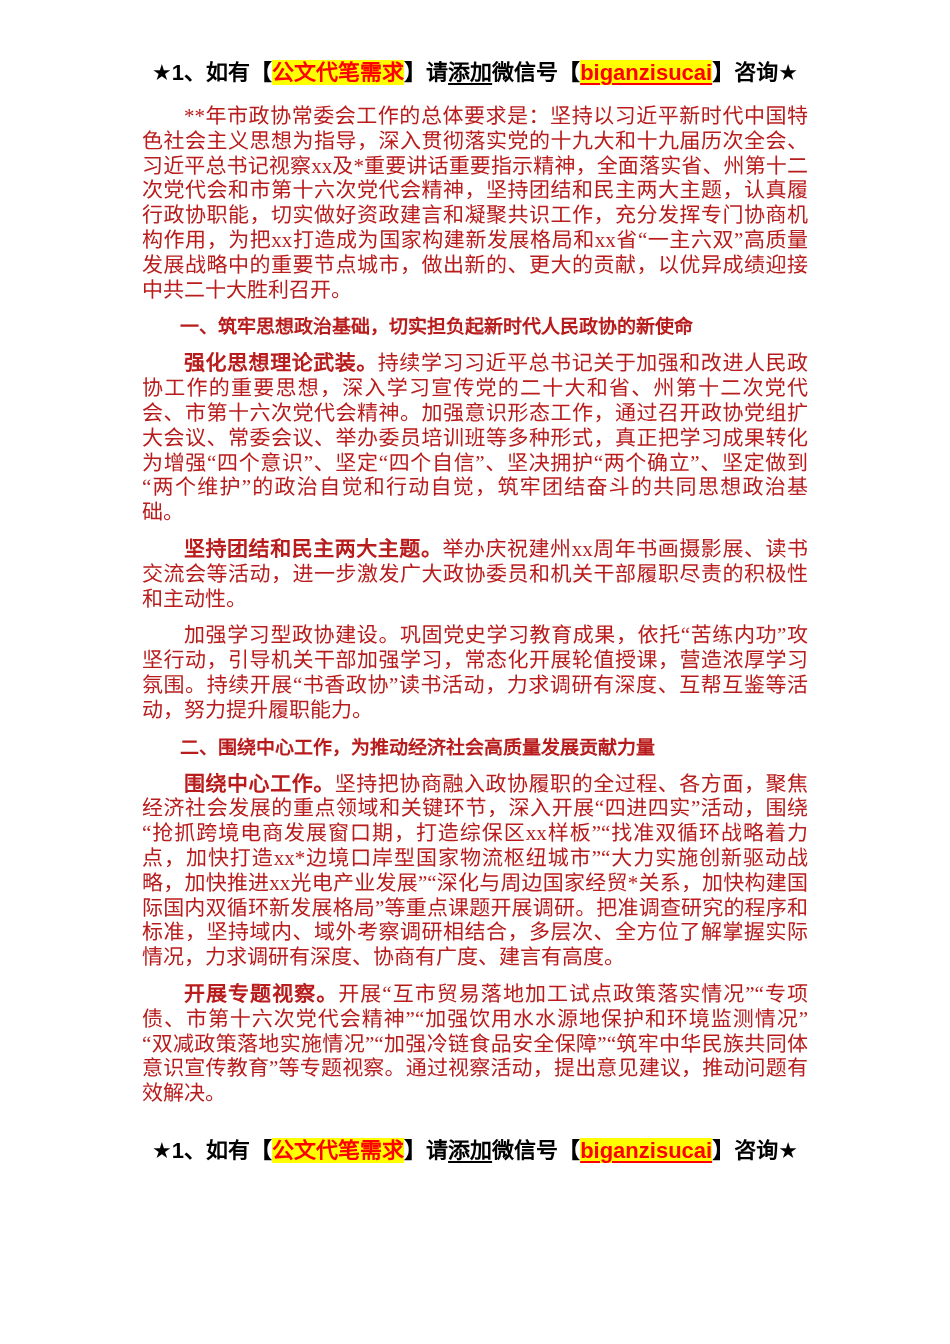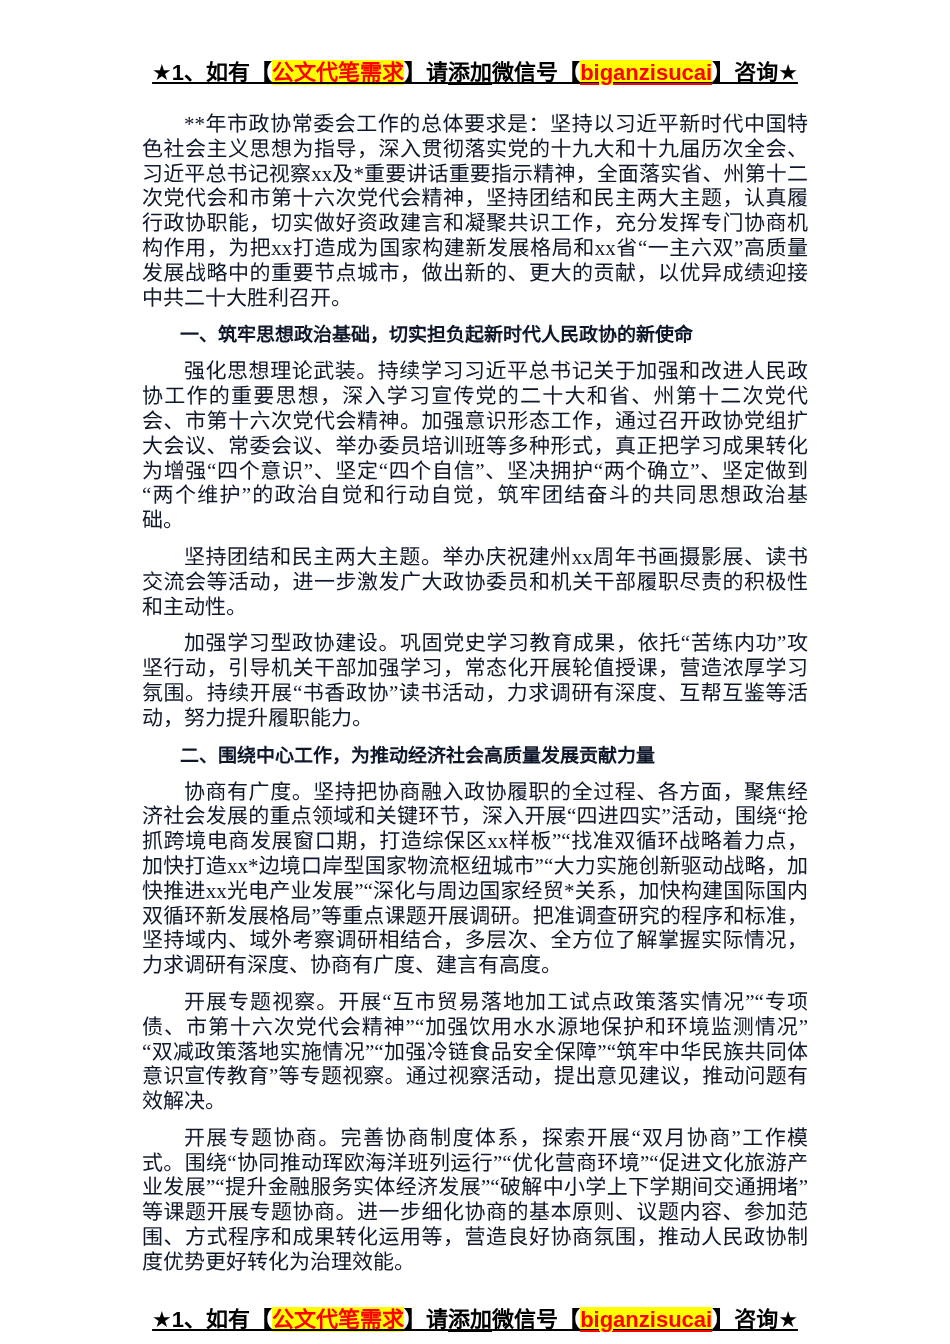--- a/index.html
+++ b/index.html
@@ -8,49 +8,49 @@
     width: 950px;
     height: 1344px;
     box-sizing: border-box;
     margin: 0 auto;
     padding: 58px 142px 40px 142px;
     background: #ffffff;
     color: #000000;
     overflow: hidden;
   }
   
-  .promo { text-align: center; text-decoration: underline; }
+  .promo { text-align: center; }
   .promo-line {
     margin: 0;
     font-family: "Liberation Sans", "DejaVu Sans", sans-serif;
     font-weight: 700;
     font-size: 22px;
     line-height: 30px;
     color: #000000;
     white-space: nowrap;
   }
   .seg { font: inherit; }
   .hl { background: #ffff00; color: #ff0000; }
   .ul { text-decoration: underline; text-decoration-thickness: 2px; text-underline-offset: 3px; }
   
   .doc-body {
-    margin-top: 24px;
+    margin-top: 16px;
     font-family: "Liberation Serif", "DejaVu Serif", serif;
     font-size: 21px;
     line-height: 24.8px;
     text-align: justify;
-    color: #0f172a;
+    color: #b91c1c;
   }
   .para {
     margin: 0 0 12px 0;
     text-indent: 2em;
   }
   .lead {
     font-family: "Liberation Sans", "DejaVu Sans", sans-serif;
-    font-weight: 400;
+    font-weight: 700;
   }
   .heading {
     margin: 0 0 12px 0;
     text-indent: 2em;
     font-family: "Liberation Sans", "DejaVu Sans", sans-serif;
     font-weight: 700;
     font-size: 19px;
     line-height: 25px;
   }
   .promo-bottom { margin-top: 30px; }
@@ -73,25 +73,24 @@
     <h2 class="heading">一、筑牢思想政治基础，切实担负起新时代人民政协的新使命</h2>
 
     <p class="para"><span class="lead">强化思想理论武装。</span><span>持续学习习近平总书记关于加强和改进人民政协工作的重要思想，深入学习宣传党的二十大和省、州第十二次党代会、市第十六次党代会精神。加强意识形态工作，通过召开政协党组扩大会议、常委会议、举办委员培训班等多种形式，真正把学习成果转化为增强“四个意识”、坚定“四个自信”、坚决拥护“两个确立”、坚定做到“两个维护”的政治自觉和行动自觉，筑牢团结奋斗的共同思想政治基础。</span></p>
 
     <p class="para"><span class="lead">坚持团结和民主两大主题。</span><span>举办庆祝建州xx周年书画摄影展、读书交流会等活动，进一步激发广大政协委员和机关干部履职尽责的积极性和主动性。</span></p>
 
     <p class="para"><span class="lead"></span><span>加强学习型政协建设。巩固党史学习教育成果，依托“苦练内功”攻坚行动，引导机关干部加强学习，常态化开展轮值授课，营造浓厚学习氛围。持续开展“书香政协”读书活动，力求调研有深度、互帮互鉴等活动，努力提升履职能力。</span></p>
 
     <h2 class="heading">二、围绕中心工作，为推动经济社会高质量发展贡献力量</h2>
 
-    <p class="para"><span class="lead">协商有广度。</span><span>坚持把协商融入政协履职的全过程、各方面，聚焦经济社会发展的重点领域和关键环节，深入开展“四进四实”活动，围绕“抢抓跨境电商发展窗口期，打造综保区xx样板”“找准双循环战略着力点，加快打造xx*边境口岸型国家物流枢纽城市”“大力实施创新驱动战略，加快推进xx光电产业发展”“深化与周边国家经贸*关系，加快构建国际国内双循环新发展格局”等重点课题开展调研。把准调查研究的程序和标准，坚持域内、域外考察调研相结合，多层次、全方位了解掌握实际情况，力求调研有深度、协商有广度、建言有高度。</span></p>
+    <p class="para"><span class="lead">围绕中心工作。</span><span>坚持把协商融入政协履职的全过程、各方面，聚焦经济社会发展的重点领域和关键环节，深入开展“四进四实”活动，围绕“抢抓跨境电商发展窗口期，打造综保区xx样板”“找准双循环战略着力点，加快打造xx*边境口岸型国家物流枢纽城市”“大力实施创新驱动战略，加快推进xx光电产业发展”“深化与周边国家经贸*关系，加快构建国际国内双循环新发展格局”等重点课题开展调研。把准调查研究的程序和标准，坚持域内、域外考察调研相结合，多层次、全方位了解掌握实际情况，力求调研有深度、协商有广度、建言有高度。</span></p>
 
     <p class="para"><span class="lead">开展专题视察。</span><span>开展“互市贸易落地加工试点政策落实情况”“专项债、市第十六次党代会精神”“加强饮用水水源地保护和环境监测情况”“双减政策落地实施情况”“加强冷链食品安全保障”“筑牢中华民族共同体意识宣传教育”等专题视察。通过视察活动，提出意见建议，推动问题有效解决。</span></p>
 
-    <p class="para"><span class="lead">开展专题协商。</span><span>完善协商制度体系，探索开展“双月协商”工作模式。围绕“协同推动珲欧海洋班列运行”“优化营商环境”“促进文化旅游产业发展”“提升金融服务实体经济发展”“破解中小学上下学期间交通拥堵”等课题开展专题协商。进一步细化协商的基本原则、议题内容、参加范围、方式程序和成果转化运用等，营造良好协商氛围，推动人民政协制度优势更好转化为治理效能。</span></p>
 
   </div>
 
   <div class="promo promo-bottom">
     <p class="promo-line">
       <span class="seg">★1、如有【</span><span class="seg hl">公文代笔需求</span><span class="seg">】请</span><span class="seg ul">添加</span><span class="seg">微信号【</span><span class="seg hl ul">biganzisucai</span><span class="seg">】咨询★</span>
     </p>
 
   </div>
 

